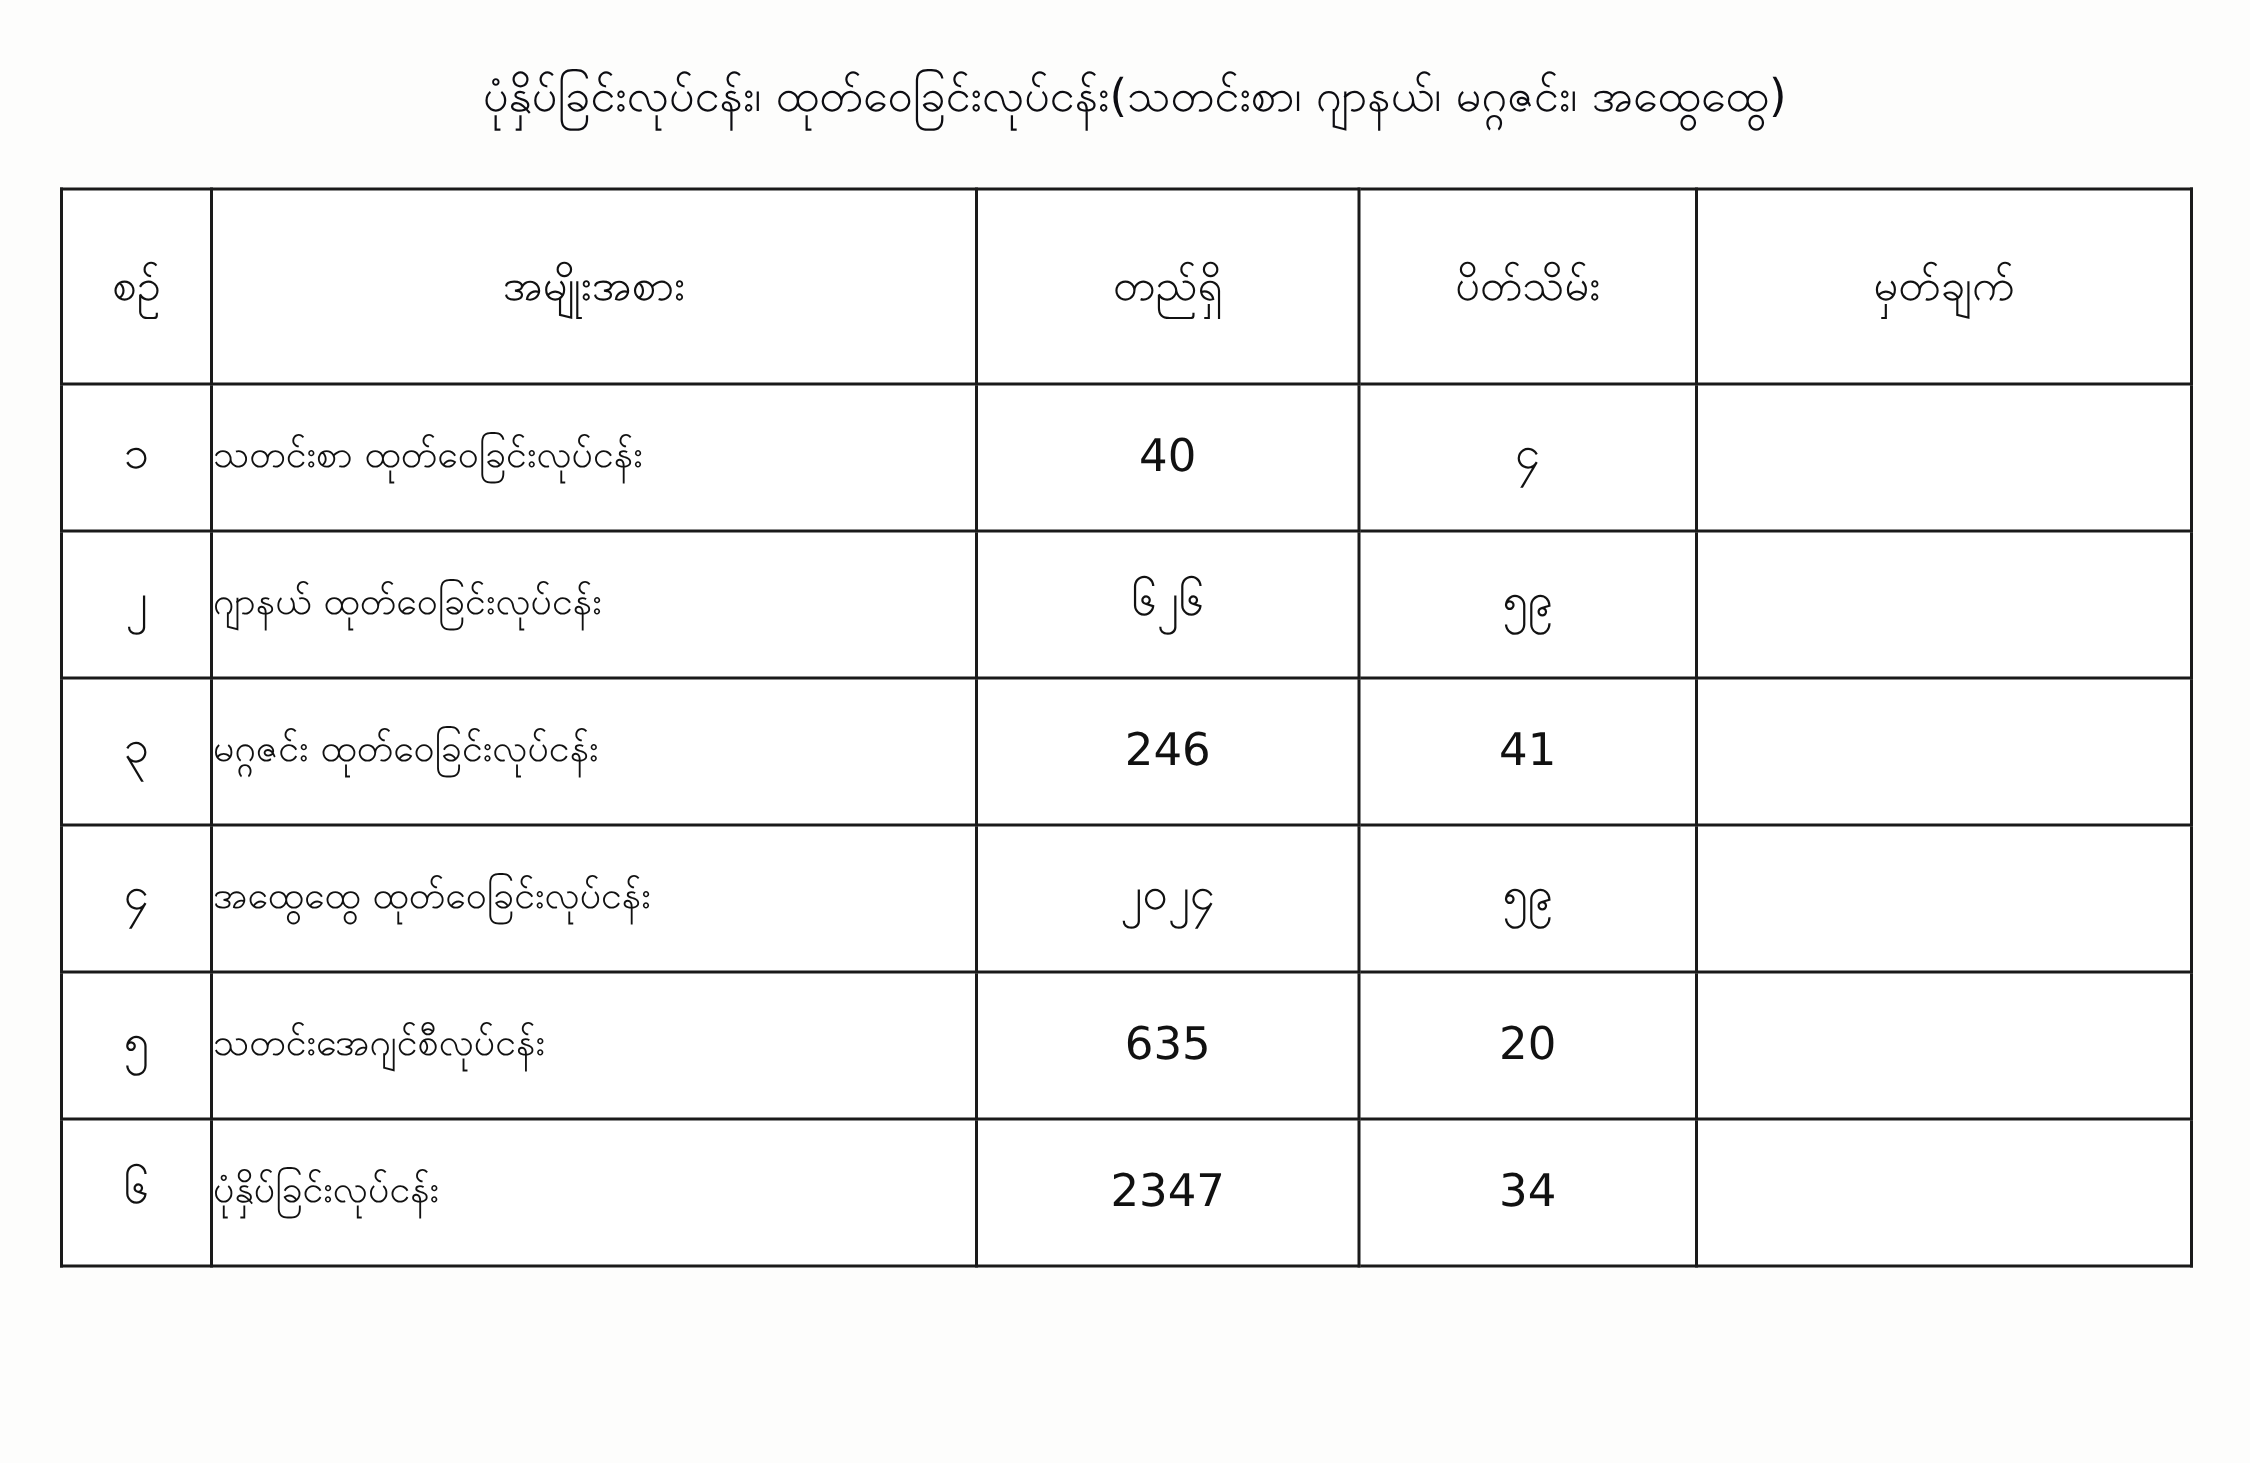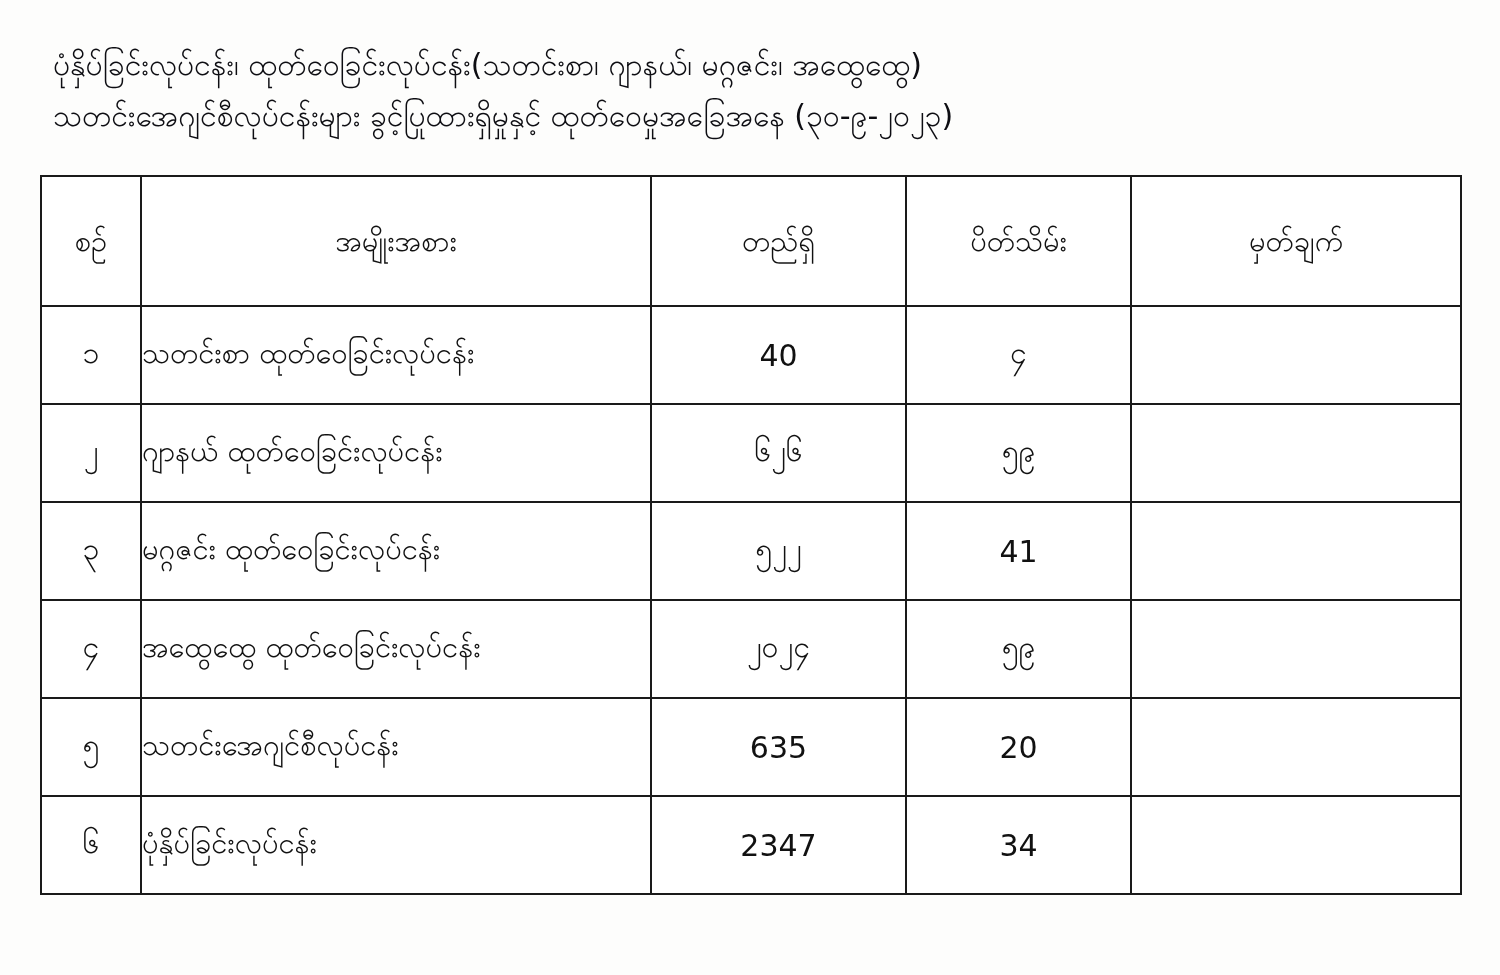--- a/index.html
+++ b/index.html
@@ -17,20 +17,21 @@
   }
   .page {
     width: 1500px;
     height: 975px;
     box-sizing: border-box;
     padding: 0;
     position: relative;
     background: #fdfdfc;
   }
   .title-block {
+    text-align: center;
     padding-top: 42px;
     padding-left: 53px;
     padding-right: 40px;
   }
   .title-line {
     font-size: 30px;
     line-height: 1.55;
     letter-spacing: 0px;
     color: #0d0d12;
     white-space: nowrap;
@@ -62,21 +63,21 @@
 
   thead th {
     height: 128px;
     font-weight: normal;
     font-size: 29px;
     text-align: center;
     margin-top: 32px;
   }
   tbody td {
     height: 96px;
-    font-size: 29px;
+    font-size: 25px;
   }
   .cell-center {
     text-align: center;
   }
   .cell-left {
     text-align: left;
     padding-left: 12px;
   }
   .num {
     font-size: 30px;
@@ -89,21 +90,20 @@
     height: 20px;
   }
 </style>
 </head>
 <body>
 
 <div class="page">
 
   <div class="title-block">
     <div class="title-line">ပုံနှိပ်ခြင်းလုပ်ငန်း၊ ထုတ်ဝေခြင်းလုပ်ငန်း(သတင်းစာ၊ ဂျာနယ်၊ မဂ္ဂဇင်း၊ အထွေထွေ)</div>
-    <div class="title-line second">သတင်းအေဂျင်စီလုပ်ငန်းများ ခွင့်ပြုထားရှိမှုနှင့် ထုတ်ဝေမှုအခြေအနေ (၃၀-၉-၂၀၂၃)</div>
   </div>
 
   <div class="table-wrap">
     <table class="report">
       <colgroup>
         <col class="col-no">
         <col class="col-type">
         <col class="col-exist">
         <col class="col-closed">
         <col class="col-remark">
@@ -138,21 +138,21 @@
         <tr>
           <td class="cell-center num">၂</td>
           <td class="cell-left">ဂျာနယ် ထုတ်ဝေခြင်းလုပ်ငန်း</td>
           <td class="cell-center num">၆၂၆</td>
           <td class="cell-center num">၅၉</td>
           <td class="cell-center"></td>
         </tr>
         <tr>
           <td class="cell-center num">၃</td>
           <td class="cell-left">မဂ္ဂဇင်း ထုတ်ဝေခြင်းလုပ်ငန်း</td>
-          <td class="cell-center num">၅၂၂</td>
+          <td class="cell-center num">246</td>
           <td class="cell-center num">41</td>
           <td class="cell-center"></td>
         </tr>
         <tr>
           <td class="cell-center num">၄</td>
           <td class="cell-left">အထွေထွေ ထုတ်ဝေခြင်းလုပ်ငန်း</td>
           <td class="cell-center num">၂၀၂၄</td>
           <td class="cell-center num">၅၉</td>
           <td class="cell-center"></td>
         </tr>

